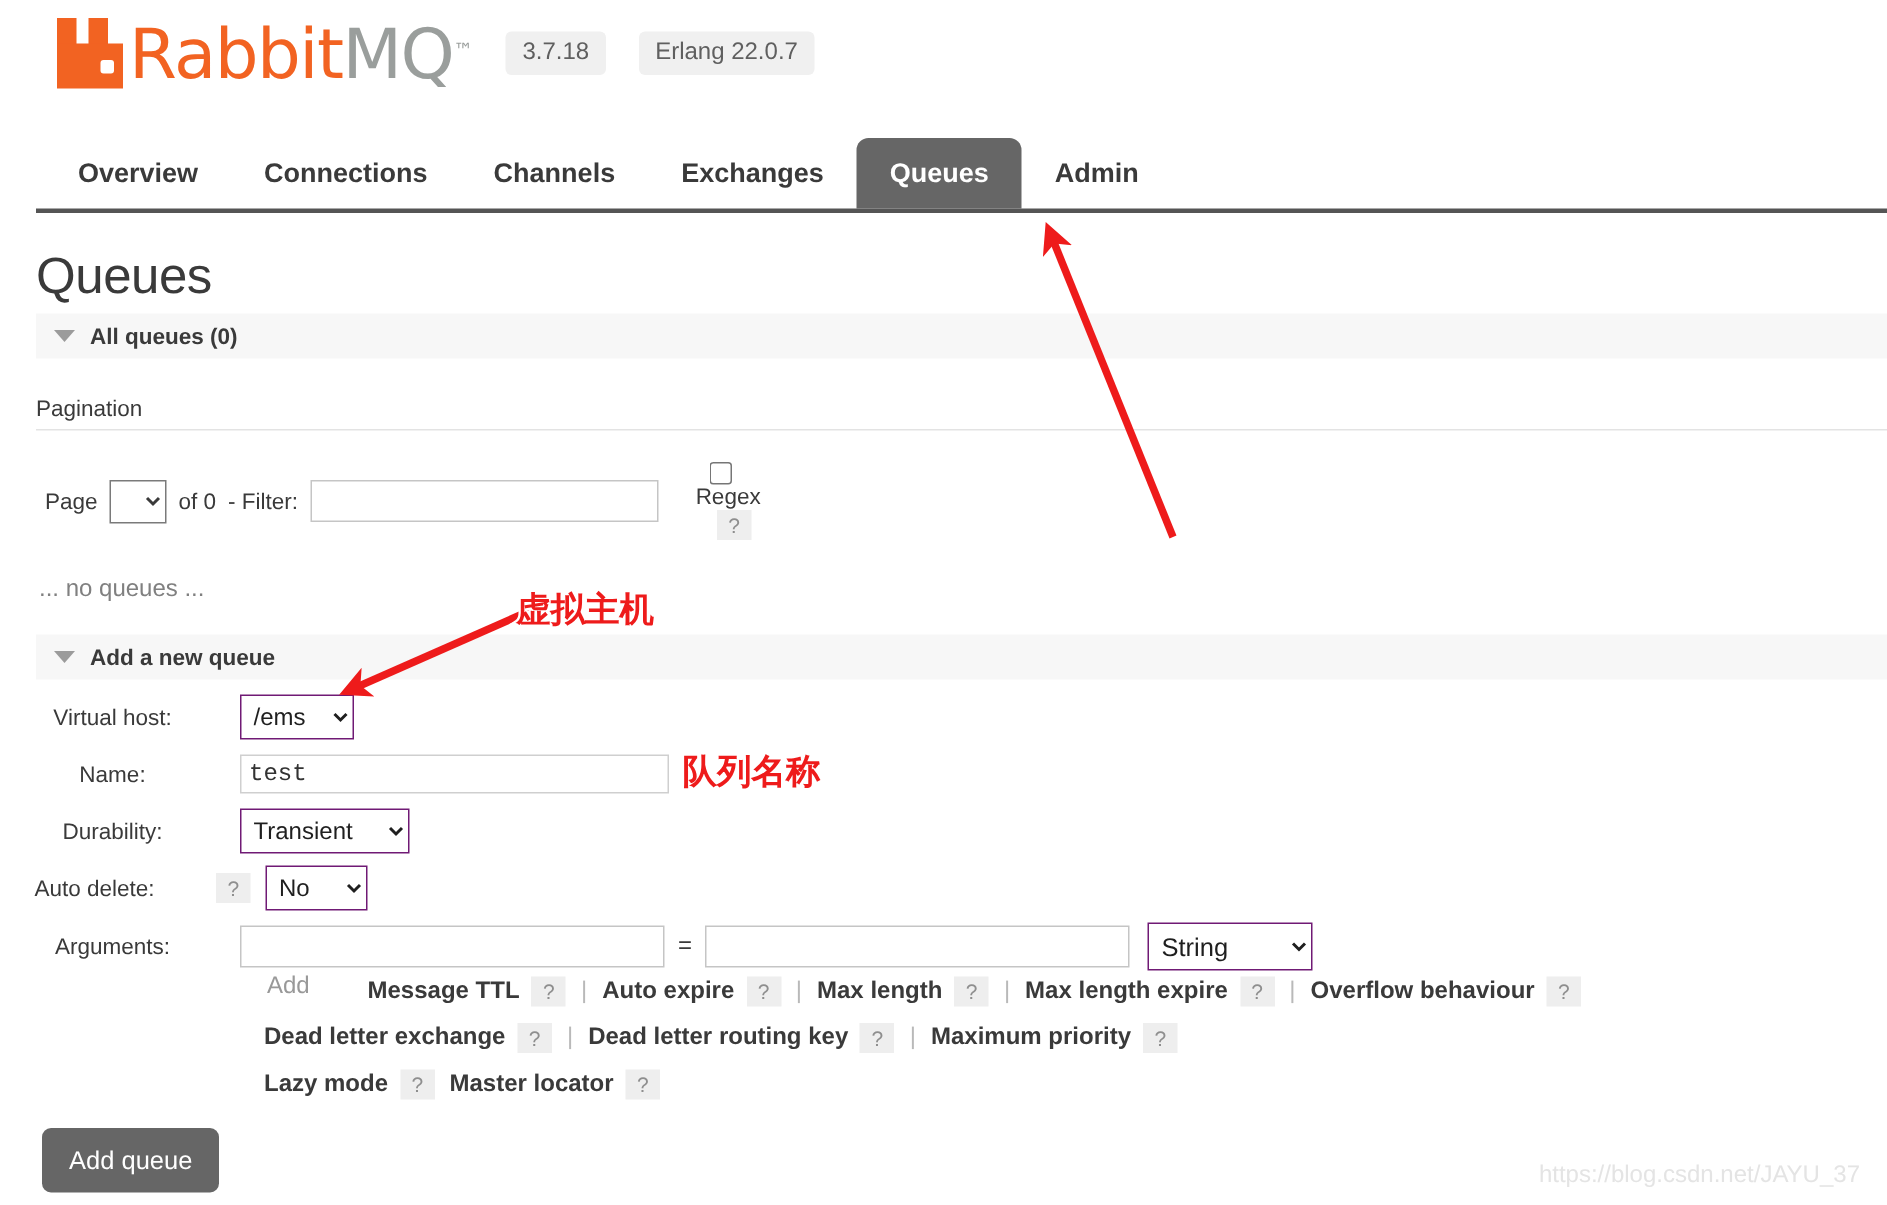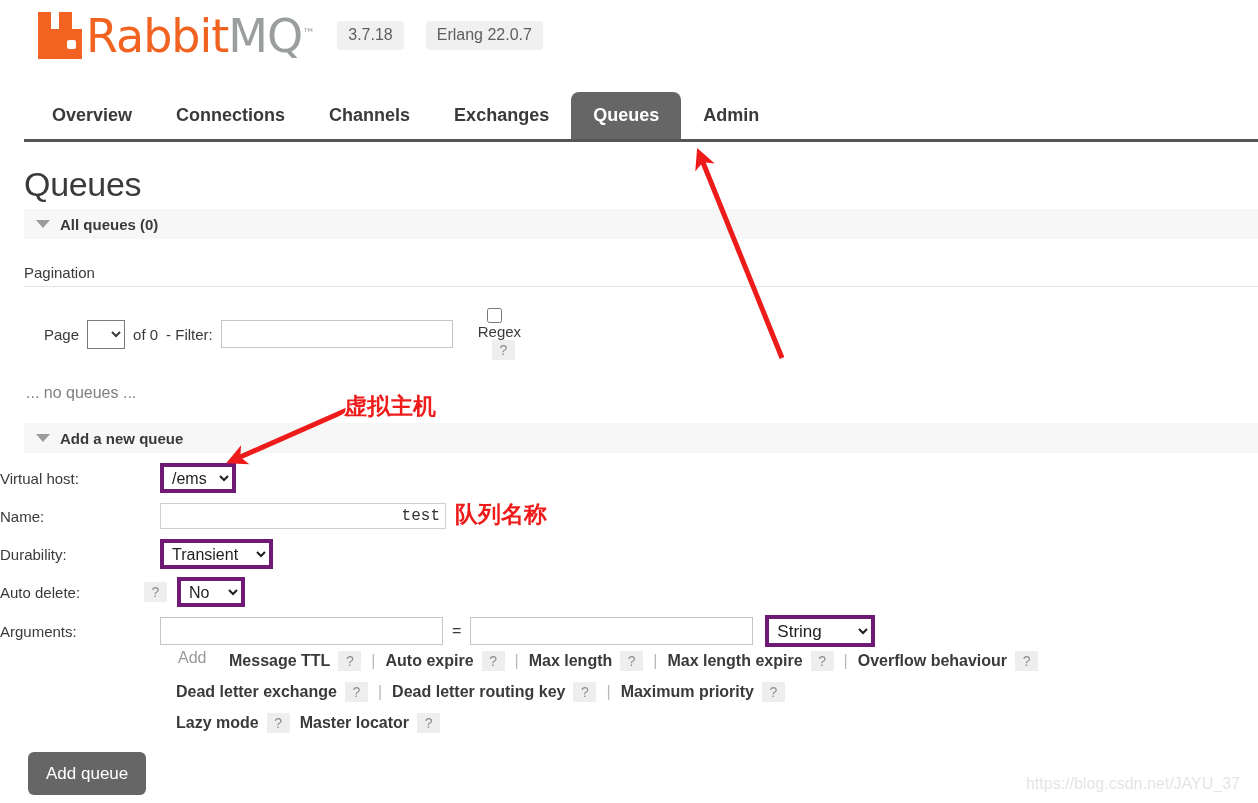--- a/index.html
+++ b/index.html
@@ -186,21 +186,21 @@
     font-size: 15px;
     color: #3a3a3a;
     padding-bottom: 5px;
   }
   .pagination-rule {
     border-bottom: 1px solid #e3e3e3;
     width: 1234px;
   }
   .pagination-row {
     position: absolute;
-    left: 44px;
+    left: 30px;
     top: 308px;
     display: flex;
     align-items: center;
     font-size: 15px;
   }
   .pagination-row .lbl { color: #3a3a3a; }
   .page-select {
     width: 38px;
     height: 29px;
     margin: 0 8px;
@@ -266,37 +266,37 @@
     width: 1258px;
   }
   .form-row {
     display: flex;
     align-items: center;
     margin-bottom: 8px;
     min-height: 30px;
   }
   .form-label {
     width: 160px;
-    text-align: left;
+    text-align: center;
     padding-right: 10px;
     font-size: 15px;
     color: #3a3a3a;
     box-sizing: border-box;
     flex: none;
   }
   .form-label.with-help {
     width: 136px;
   }
   .label-help {
     flex: none;
     margin-right: 10px;
   }
   select.form-select {
     height: 30px;
-    border: 4px solid #701a75;
+    border: 1px solid #701a75;
     background: #ffffff;
     font-family: "Liberation Sans", sans-serif;
     font-size: 16px;
     padding: 2px 4px;
     border-radius: 0;
     color: #1f1f1f;
     box-sizing: border-box;
   }
   #vhost-select { width: 76px; }
   #durability-select { width: 113px; }
@@ -306,21 +306,20 @@
   .name-input {
     width: 286px;
     height: 26px;
     box-sizing: border-box;
     border: 1px solid #cfcfcf;
     background: #ffffff;
     font-family: "Liberation Mono", monospace;
     font-size: 16px;
     color: #333333;
     padding: 12px 5px;
-    text-align: right;
   }
   .arg-input {
     width: 283px;
     height: 28px;
     box-sizing: border-box;
     border: 1px solid #c5c5c5;
     background: #ffffff;
     font-family: "Liberation Sans", sans-serif;
     font-size: 15px;
     padding: 2px 5px;
@@ -339,21 +338,21 @@
     top: 645px;
     width: 1258px;
   }
   .preset-line {
     display: flex;
     align-items: center;
     min-height: 31px;
     padding-left: 176px;
     font-size: 16px;
   }
-  .preset-line.first { padding-left: 176px; }
+  .preset-line.first { padding-left: 176px; margin-left: 16px; }
   .add-word {
     position: absolute;
     left: 178px;
     top: 4px;
     color: #999999;
     font-size: 16px;
   }
   .preset-line.first .preset-inner { margin-left: 53px; }
   .preset-inner { display: flex; align-items: center; flex-wrap: nowrap; }
   .preset-link {

